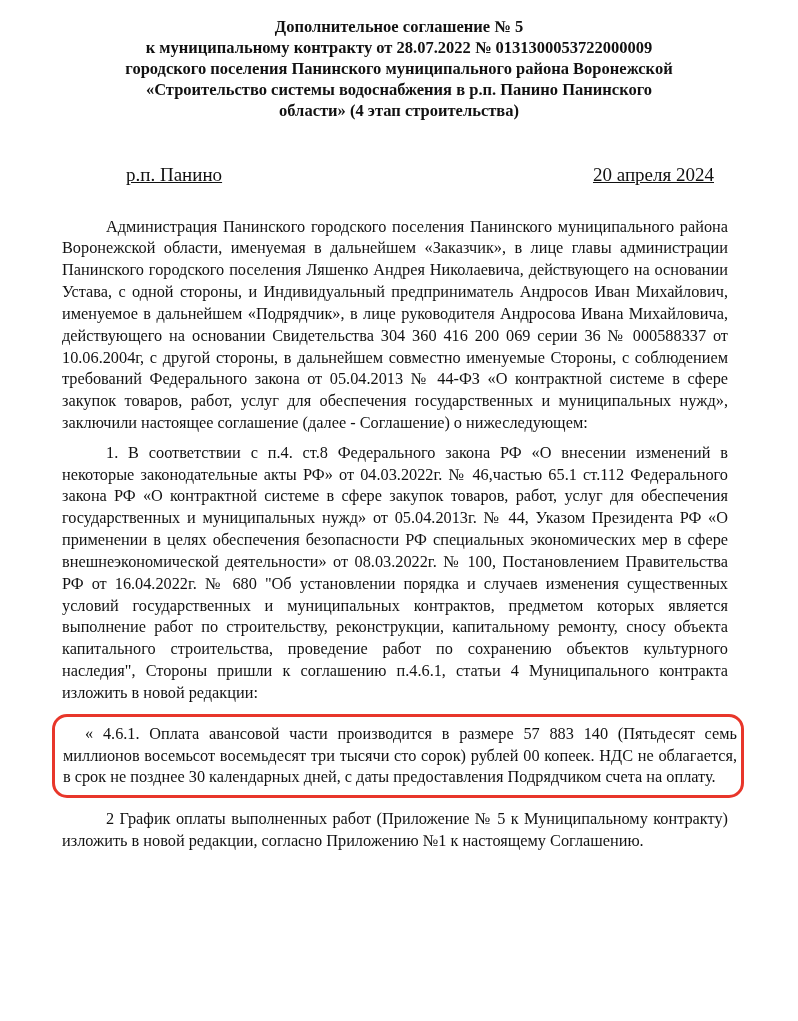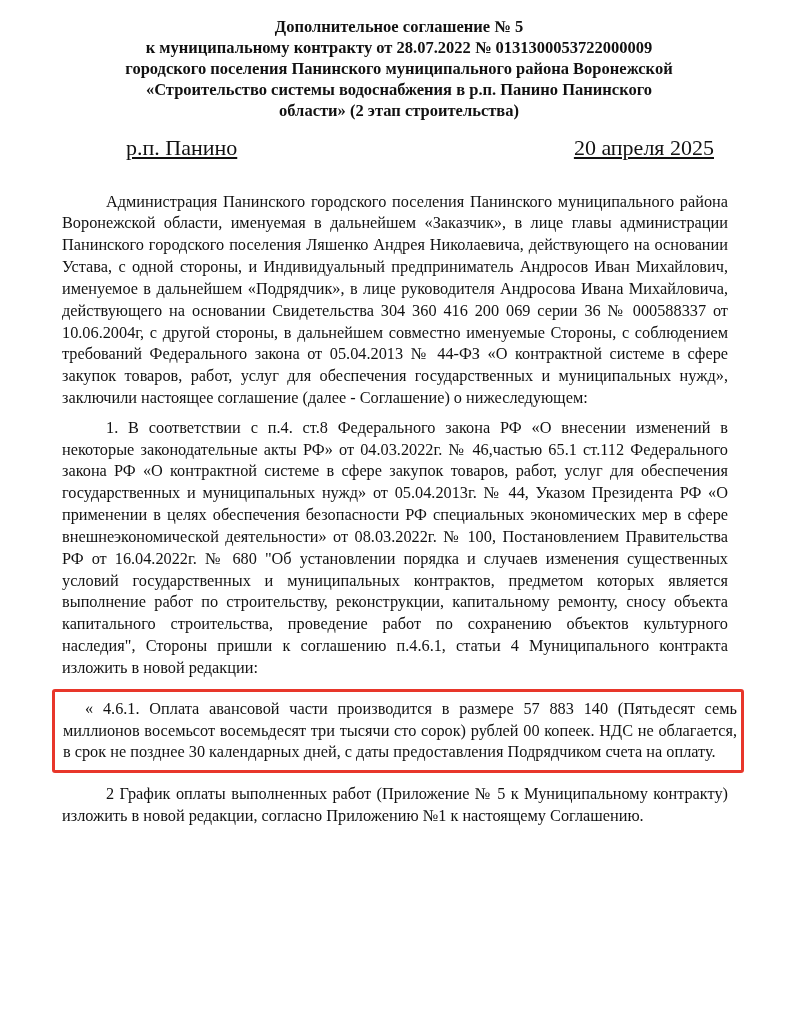--- a/index.html
+++ b/index.html
@@ -29,43 +29,43 @@
     margin: 4px auto 0 auto;
     width: 560px;
   }
   .doc-title .line {
     display: block;
   }
   .place-date-row {
     display: flex;
     justify-content: space-between;
     align-items: flex-end;
-    margin-top: 13px;
+    margin-top: 42px;
     padding: 0 22px 0 64px;
-    font-size: 22px;
+    font-size: 19px;
   }
   .place-date-row .underlined {
     text-decoration: underline;
     white-space: nowrap;
   }
   .body-text {
     margin-top: 30px;
     font-size: 16.3px;
     line-height: 1.34;
     text-align: justify;
     text-justify: inter-word;
   }
   .para {
     margin: 0 8px 8px 0;
     text-indent: 44px;
   }
   .highlight-box {
     position: relative;
     border: 3px solid #e8362a;
-    border-radius: 3px;
+    border-radius: 15px;
     margin: 10px -8px 10px -10px;
     padding: 6px 4px 7px 8px;
     box-sizing: border-box;
   }
   .highlight-box .para {
     margin: 0;
     text-indent: 22px;
   }
   .tail {
     margin-top: 10px;
@@ -74,26 +74,26 @@
 </head>
 <body>
 
 <div class="page">
 
   <div class="doc-title">
     <span class="line">Дополнительное соглашение № 5</span>
     <span class="line">к муниципальному контракту от 28.07.2022 № 0131300053722000009</span>
     <span class="line">городского поселения Панинского муниципального района Воронежской</span>
     <span class="line">«Строительство системы водоснабжения в р.п. Панино Панинского</span>
-    <span class="line">области» (2 этап строительства)</span>
+    <span class="line">области» (4 этап строительства)</span>
   </div>
 
   <div class="place-date-row">
     <span class="underlined">р.п. Панино</span>
-    <span class="underlined">20 апреля 2025</span>
+    <span class="underlined">20 апреля 2024</span>
   </div>
 
   <div class="body-text">
 
     <p class="para">Администрация Панинского городского поселения Панинского муниципального района Воронежской области, именуемая в дальнейшем «Заказчик», в лице главы администрации Панинского городского поселения Ляшенко Андрея Николаевича, действующего на основании Устава, с одной стороны, и Индивидуальный предприниматель Андросов Иван Михайлович, именуемое в дальнейшем «Подрядчик», в лице руководителя Андросова Ивана Михайловича, действующего на основании Свидетельства 304 360 416 200 069 серии 36 № 000588337 от 10.06.2004г, с другой стороны, в дальнейшем совместно именуемые Стороны, с соблюдением требований Федерального закона от 05.04.2013 № 44-ФЗ «О контрактной системе в сфере закупок товаров, работ, услуг для обеспечения государственных и муниципальных нужд», заключили настоящее соглашение (далее - Соглашение) о нижеследующем:</p>
 
     <p class="para">1. В соответствии с п.4. ст.8 Федерального закона РФ «О внесении изменений в некоторые законодательные акты РФ» от 04.03.2022г. № 46,частью 65.1 ст.112 Федерального закона РФ «О контрактной системе в сфере закупок товаров, работ, услуг для обеспечения государственных и муниципальных нужд» от 05.04.2013г. № 44, Указом Президента РФ «О применении в целях обеспечения безопасности РФ специальных экономических мер в сфере внешнеэкономической деятельности» от 08.03.2022г. № 100, Постановлением Правительства РФ от 16.04.2022г. № 680 "Об установлении порядка и случаев изменения существенных условий государственных и муниципальных контрактов, предметом которых является выполнение работ по строительству, реконструкции, капитальному ремонту, сносу объекта капитального строительства, проведение работ по сохранению объектов культурного наследия", Стороны пришли к соглашению п.4.6.1, статьи 4 Муниципального контракта изложить в новой редакции:</p>
 
     <div class="highlight-box" style="border-color: rgb(232, 54, 42);">
       <p class="para">« 4.6.1. Оплата авансовой части производится в размере 57 883 140 (Пятьдесят семь миллионов восемьсот восемьдесят три тысячи сто сорок) рублей 00 копеек. НДС не облагается, в срок не позднее 30 календарных дней, с даты предоставления Подрядчиком счета на оплату.</p>

